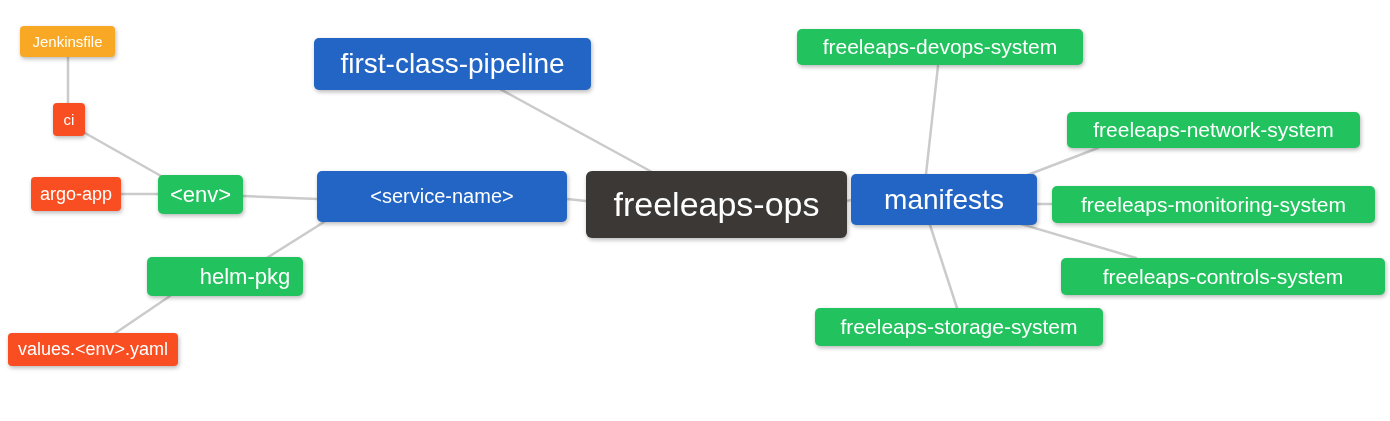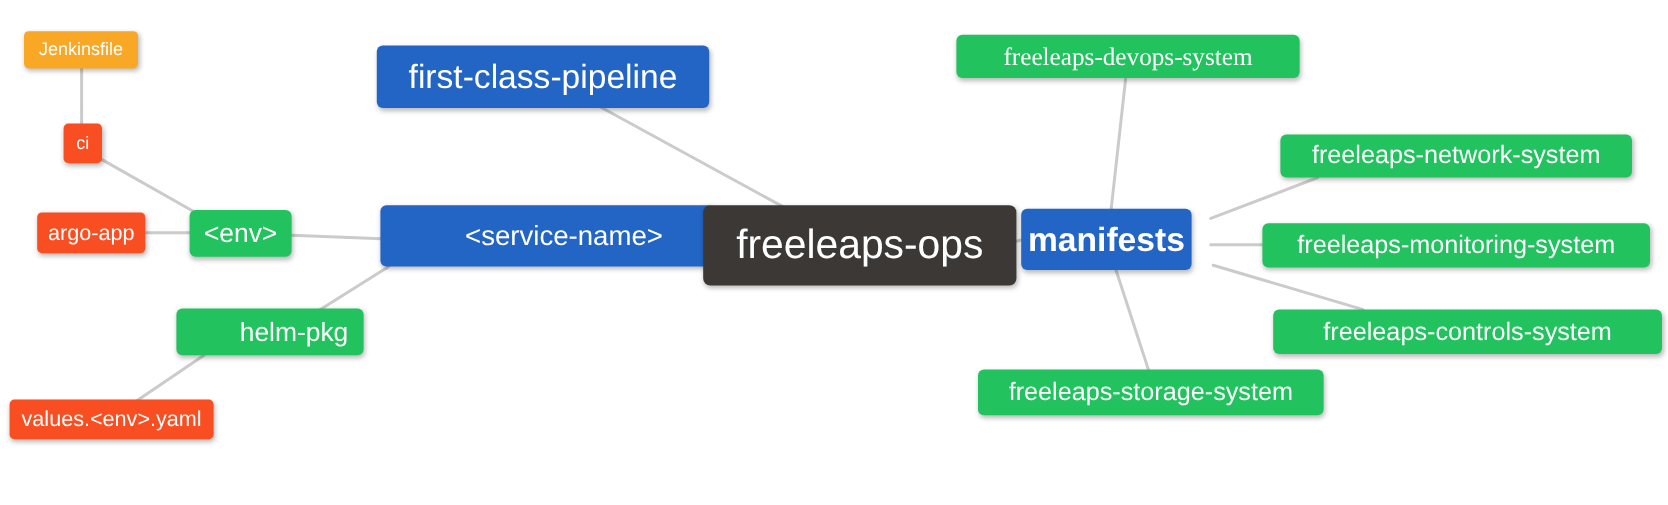--- a/index.html
+++ b/index.html
@@ -27,24 +27,24 @@
   .c-orange{background:#f9a825;}
 
   
   .n-jenkinsfile{left:20px;top:26px;width:95px;height:31px;font-size:15px;border-radius:4px;}
   .n-ci{left:53px;top:103px;width:32px;height:33px;font-size:15px;border-radius:4px;}
   .n-argo-app{left:31px;top:177px;width:90px;height:34px;font-size:18px;border-radius:4px;}
   .n-env{left:158px;top:175px;width:85px;height:39px;font-size:22px;}
   .n-helm-pkg{left:147px;top:257px;width:116px;height:39px;font-size:22px;padding-left:40px;}
   .n-values-env-yaml{left:8px;top:333px;width:170px;height:33px;font-size:18px;border-radius:4px;}
   .n-first-class-pipeline{left:314px;top:38px;width:277px;height:52px;font-size:28px;}
-  .n-service-name{left:317px;top:171px;width:250px;height:51px;font-size:23px;padding-left:28px;}
+  .n-service-name{left:317px;top:171px;width:250px;height:51px;font-size:20px;}
   .n-freeleaps-ops{left:586px;top:171px;width:261px;height:67px;font-size:34px;}
-  .n-manifests{left:851px;top:174px;width:142px;height:51px;font-size:28px;font-weight:bold;}
-  .n-devops{left:797px;top:29px;width:286px;height:36px;font-size:21px;font-family:Liberation Serif, serif;}
+  .n-manifests{left:851px;top:174px;width:186px;height:51px;font-size:28px;}
+  .n-devops{left:797px;top:29px;width:286px;height:36px;font-size:21px;}
   .n-network{left:1055px;top:112px;width:293px;height:36px;font-size:21px;margin-left:12px;}
   .n-monitoring{left:1052px;top:186px;width:323px;height:37px;font-size:21px;}
   .n-controls{left:1061px;top:258px;width:324px;height:37px;font-size:21px;}
   .n-storage{left:815px;top:308px;width:288px;height:38px;font-size:21px;}
 </style>
 </head>
 <body>
 
 <div class="canvas">
 

